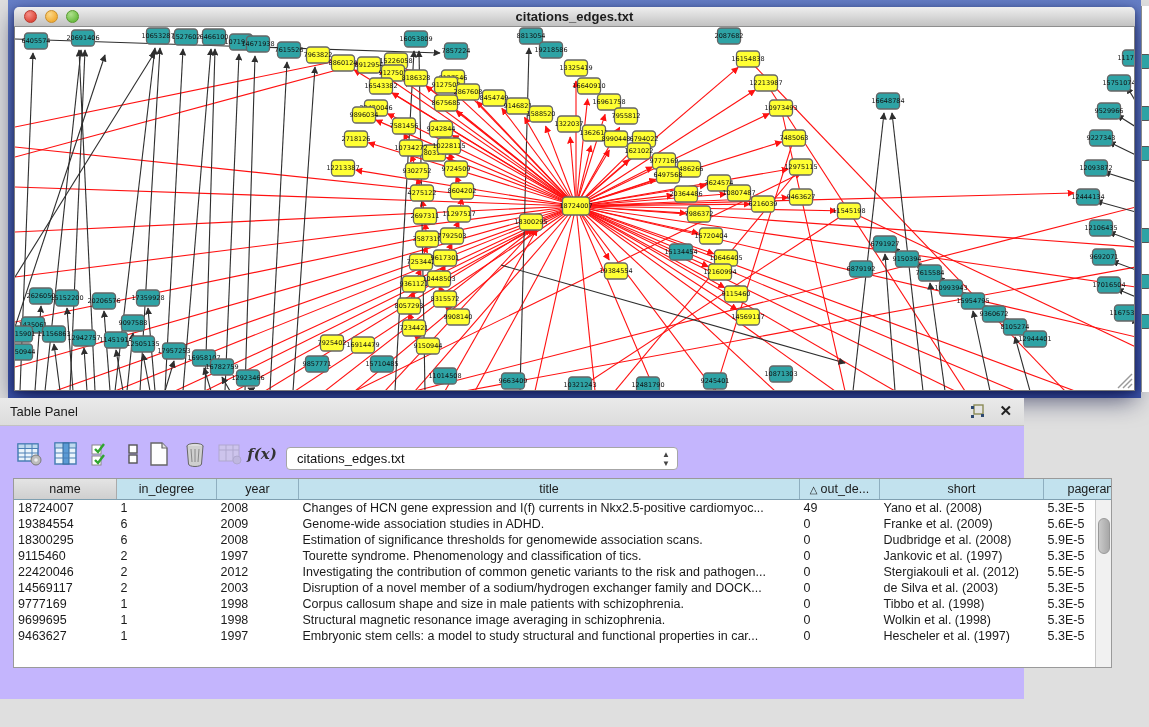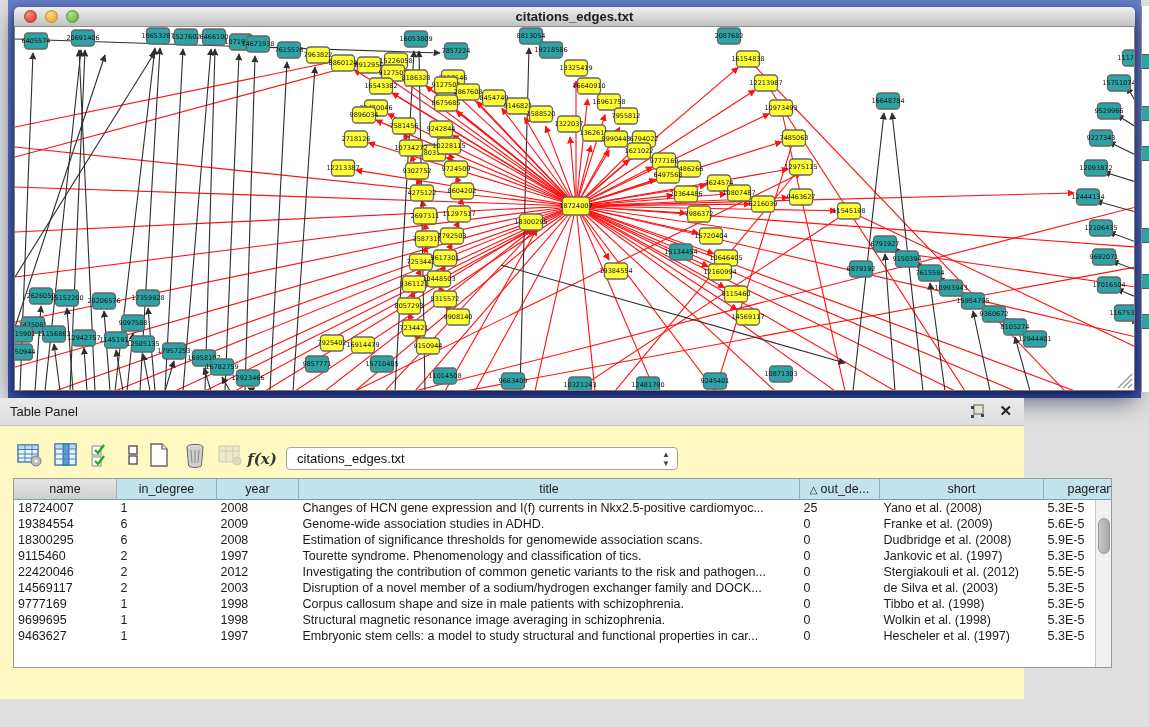--- a/index.html
+++ b/index.html
@@ -27,29 +27,29 @@
   .light{width:13px;height:13px;border-radius:50%;box-sizing:border-box;}
   .light.red{background:radial-gradient(circle at 35% 30%,#F69088,#DE4B3E 70%);border:1px solid #B8382E;}
   .light.yellow{background:radial-gradient(circle at 35% 30%,#FBD88A,#F2AE38 70%);border:1px solid #C98E2B;}
   .light.green{background:radial-gradient(circle at 35% 30%,#B0E08E,#6DBE45 70%);border:1px solid #57992F;}
   .canvas{position:relative;width:1119px;height:363px;background:#ffffff;border:1px solid #7d7d7d;
     border-top:none;overflow:hidden;}
   .canvas svg{display:block;}
   text.nlabel{font-family:"DejaVu Sans",sans-serif;}
 
   
-  .table-panel{position:absolute;left:0;top:398px;width:1024px;height:301px;background:#fef9c3;}
+  .table-panel{position:absolute;left:0;top:398px;width:1024px;height:301px;background:#c4b5fd;}
   .panel-header{position:relative;height:27px;background:linear-gradient(180deg,#EAEAEA,#DCDCDC);
     border-bottom:1px solid #C2C2C2;}
   .panel-title{position:absolute;left:10px;top:6px;font-size:13px;color:#1a1a1a;}
   .panel-header-icons{position:absolute;right:12px;top:5px;display:flex;gap:14px;align-items:center;}
   .close-x{font-size:15px;font-weight:bold;color:#222;line-height:16px;cursor:default;}
 
   .toolbar{position:absolute;left:0;top:36px;width:1149px;height:42px;}
-  .tb-icon{position:absolute;top:6px;width:28px;height:28px;display:flex;align-items:flex-end;justify-content:center;}
+  .tb-icon{position:absolute;top:6px;width:28px;height:28px;display:flex;align-items:center;justify-content:center;}
   .fx{font-family:"DejaVu Serif",serif;font-style:italic;font-weight:bold;font-size:15px;color:#333;}
   .dropdown{position:absolute;left:286px;top:13px;width:392px;height:23px;background:#fff;
     border:1px solid #A6A6A6;border-radius:4px;box-sizing:border-box;}
   .dropdown .val{position:absolute;left:10px;top:3px;font-size:13px;color:#111;}
   .dd-arrows{position:absolute;right:7px;top:2px;font-size:8px;color:#444;line-height:9px;text-align:center;}
 
   .table-wrap{position:absolute;left:13px;top:80px;width:1097px;height:188px;background:#fff;
     border:1px solid #9A9A9A;box-sizing:content-box;overflow:hidden;}
   table.data{border-collapse:collapse;table-layout:fixed;width:1081px;font-size:12.5px;color:#1a1a1a;}
   table.data th{height:20px;background:#C2E2EE;border-right:1px solid #8FAFC0;border-bottom:1px solid #7F9FB0;
@@ -652,21 +652,21 @@
               <th style="width: 157px;">short</th>
               <th style="width: 93px;">pagerank</th>
             </tr>
           </thead>
         <tbody id="tbody">
             <tr>
               <td>18724007</td>
               <td>1</td>
               <td>2008</td>
               <td>Changes of HCN gene expression and I(f) currents in Nkx2.5-positive cardiomyoc...</td>
-              <td>25</td>
+              <td>49</td>
               <td>Yano et al. (2008)</td>
               <td>5.3E-5</td>
             </tr>
             <tr>
               <td>19384554</td>
               <td>6</td>
               <td>2009</td>
               <td>Genome-wide association studies in ADHD.</td>
               <td>0</td>
               <td>Franke et al. (2009)</td>

